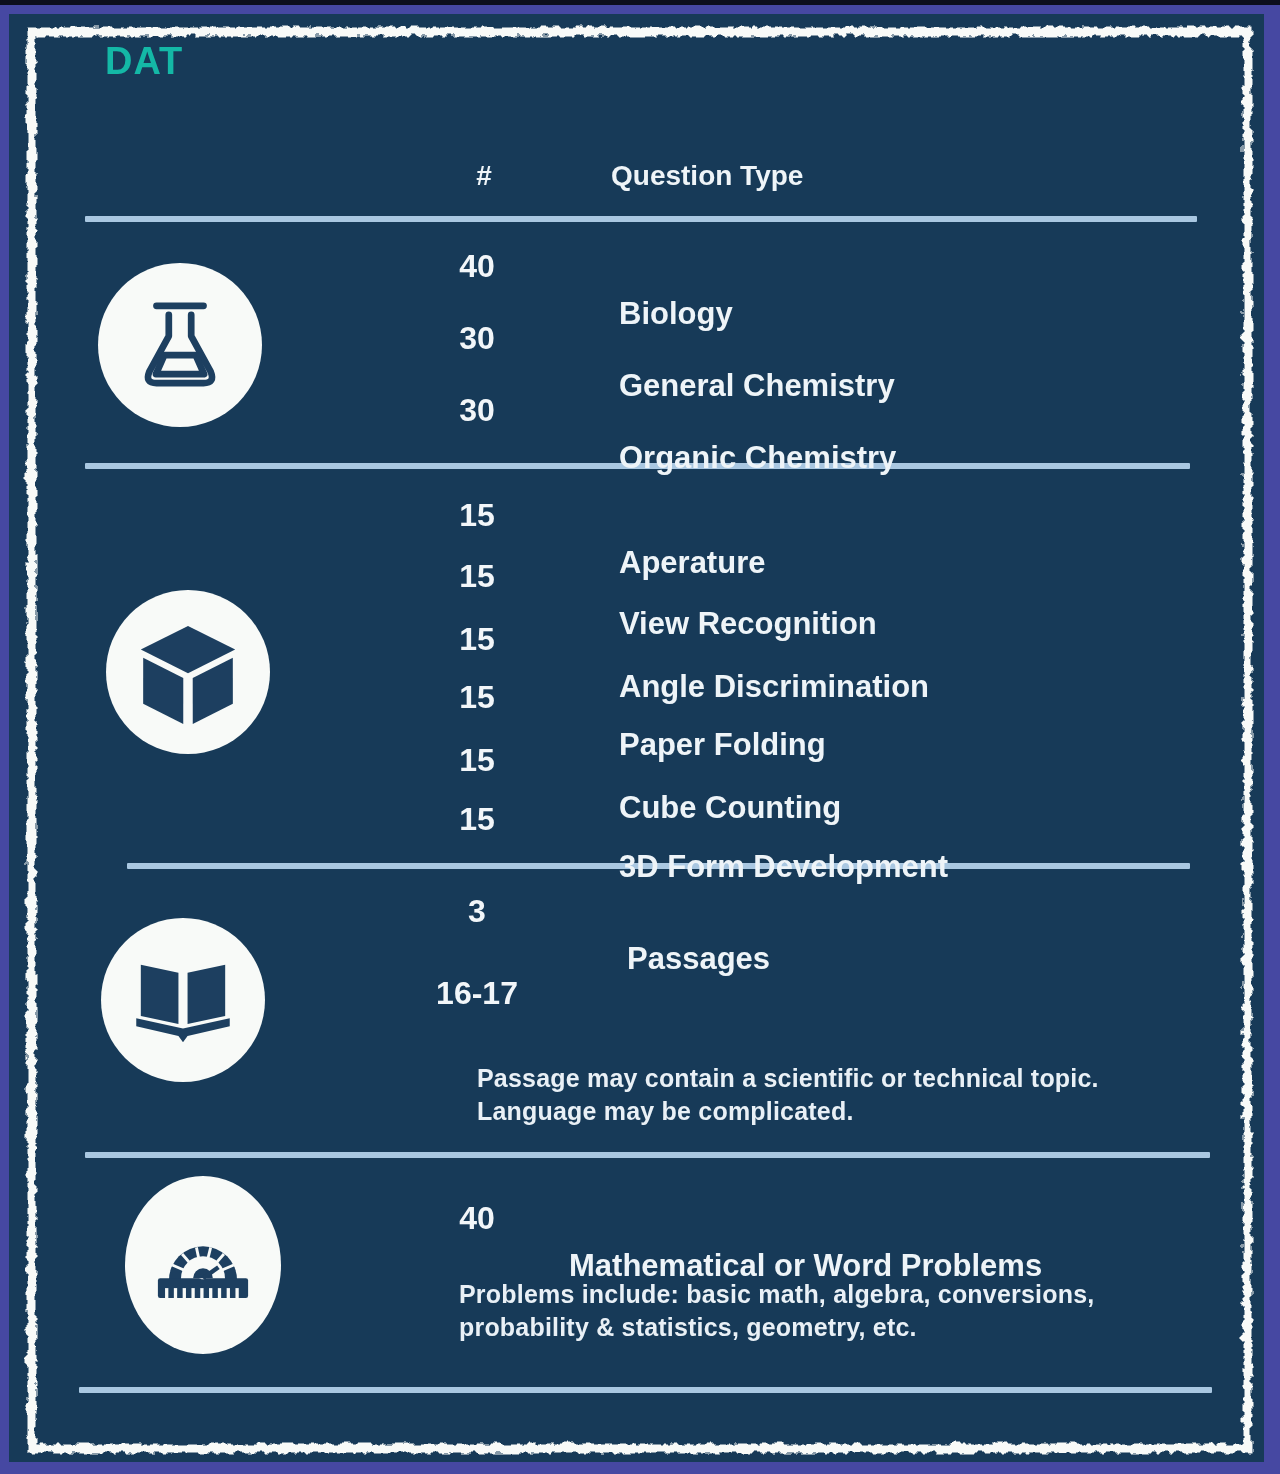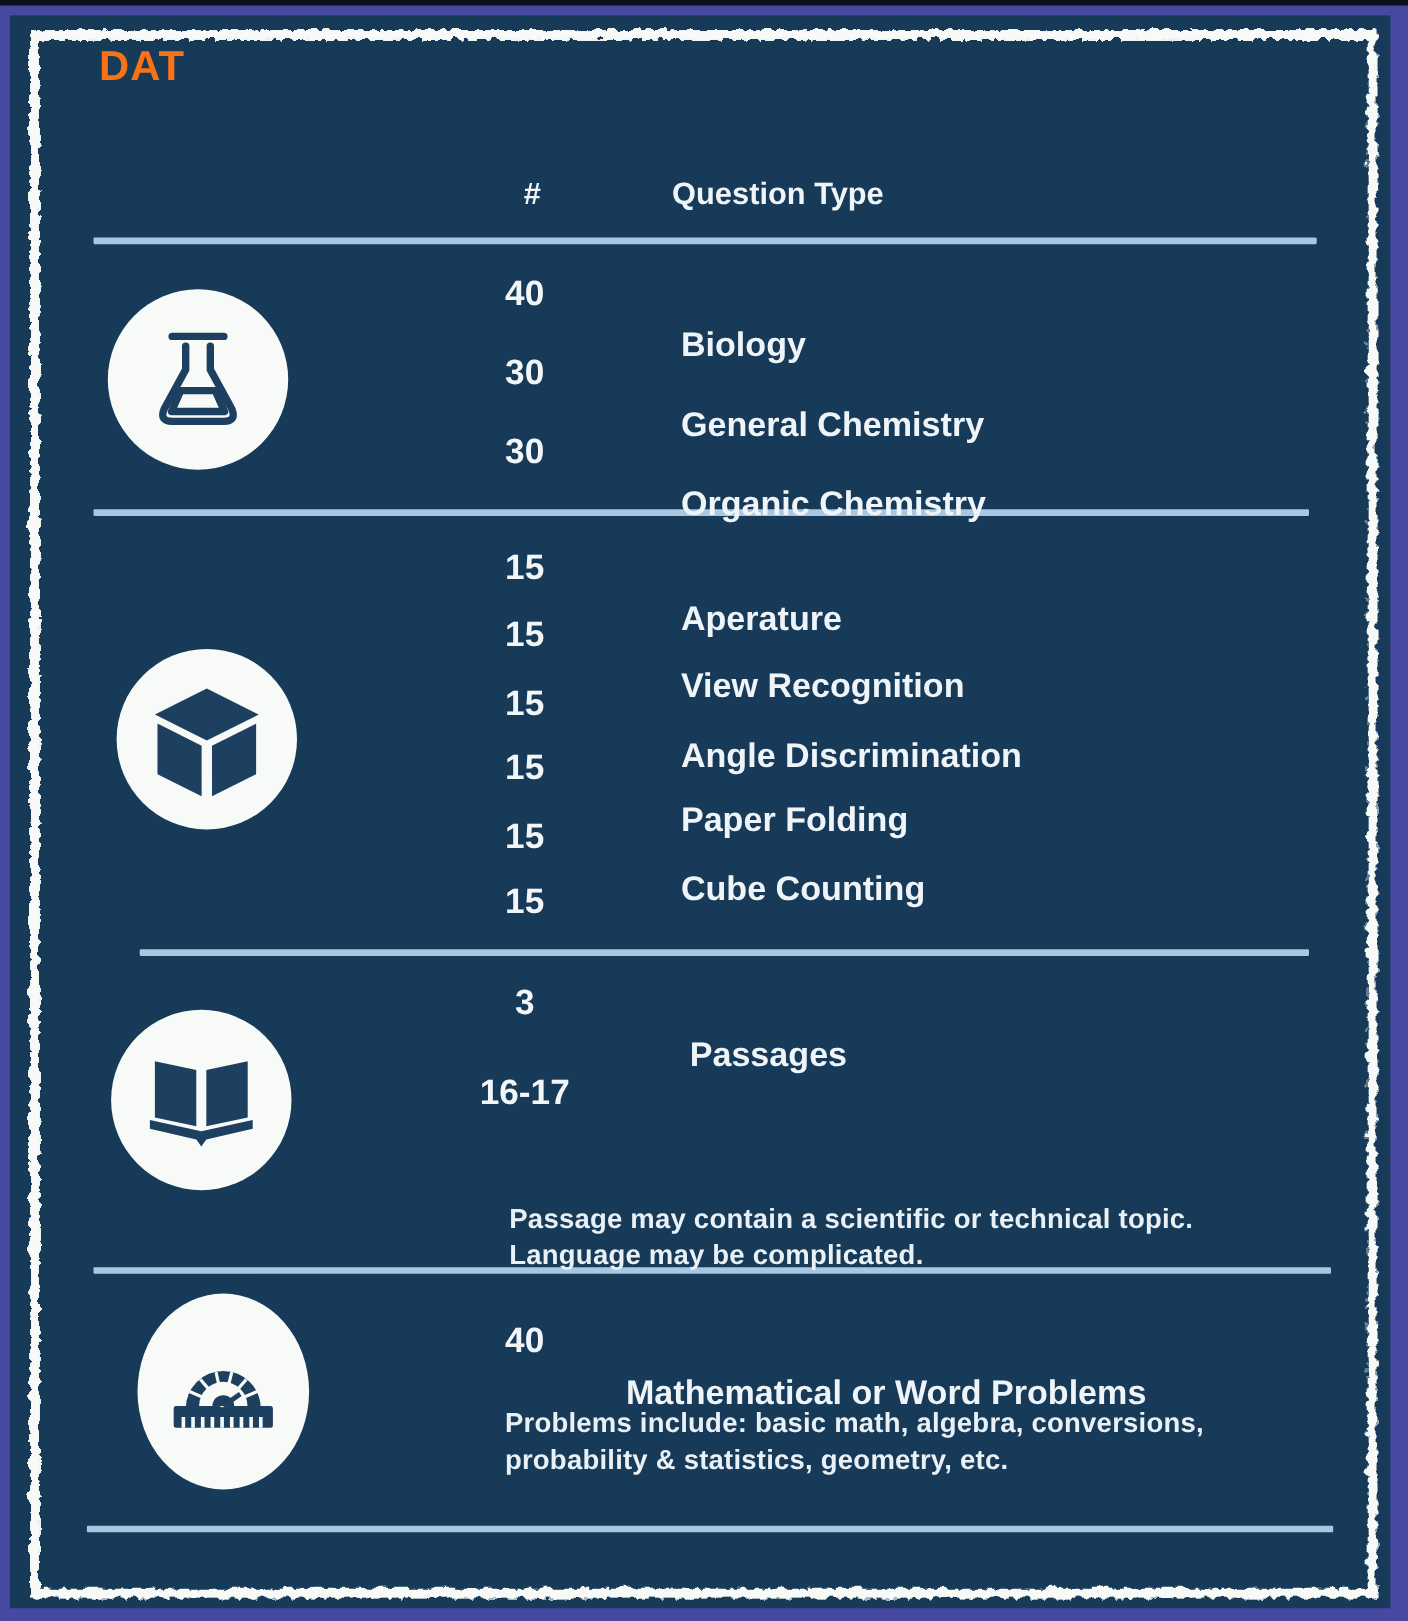--- a/index.html
+++ b/index.html
@@ -15,22 +15,22 @@
     background:#0c0f1c;
   }
   .canvas{
     position:absolute;left:9px;top:14px;
     width:1255px;height:1448px;
     background:#173a58;
     overflow:hidden;
   }
   .frame-svg{position:absolute;left:0;top:0;pointer-events:none;}
   .title-small{
-    position:absolute;left:81px;top:26px;
-    color:#f97316;font-size:38px;font-weight:bold;letter-spacing:1px;
+    position:absolute;left:96px;top:26px;
+    color:#14b8a6;font-size:38px;font-weight:bold;letter-spacing:1px;
   }
   .title-large{
     position:absolute;left:78px;top:62px;
     color:#f2f6f9;font-size:66px;font-weight:bold;letter-spacing:-1px;
   }
   .col-head{
     position:absolute;top:146px;
     color:#eef4f8;font-size:28px;font-weight:bold;
   }
   .col-head.num{left:440px;width:70px;text-align:center;}
@@ -186,30 +186,31 @@
     <div class="row" style="top:665px;">
       <span class="num">15</span>
       <span class="label">Paper Folding</span>
     </div>
     <div class="row" style="top:728px;">
       <span class="num">15</span>
       <span class="label">Cube Counting</span>
     </div>
     <div class="row" style="top:787px;">
       <span class="num">15</span>
+      <span class="label">3D Form Development</span>
     </div>
 
     <div class="row rc" style="top:879px;">
       <span class="num">3</span>
       <span class="label">Passages</span>
     </div>
     <div class="row rc" style="top:961px;">
       <span class="num">16-17</span>
     </div>
-    <div class="note" style="top:1048px;left:454px;width:740px;margin-top:30px;">Passage may contain a scientific or technical topic.
+    <div class="note" style="top:1048px;left:468px;width:740px;">Passage may contain a scientific or technical topic.
 Language may be complicated.</div>
 
     <div class="row qr" style="top:1186px;">
       <span class="num">40</span>
       <span class="label">Mathematical or Word Problems</span>
     </div>
     <div class="note" style="top:1264px;left:450px;width:760px;">Problems include: basic math, algebra, conversions,
 probability &amp; statistics, geometry, etc.</div>
 
   </div>

